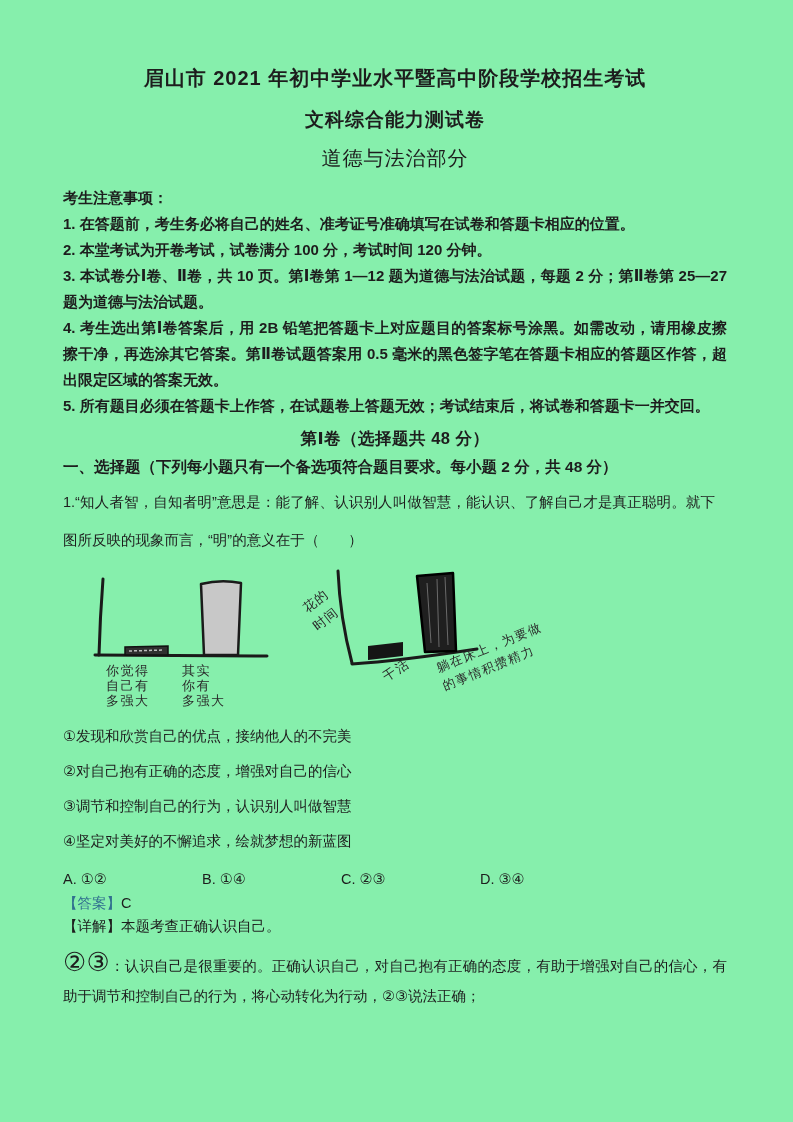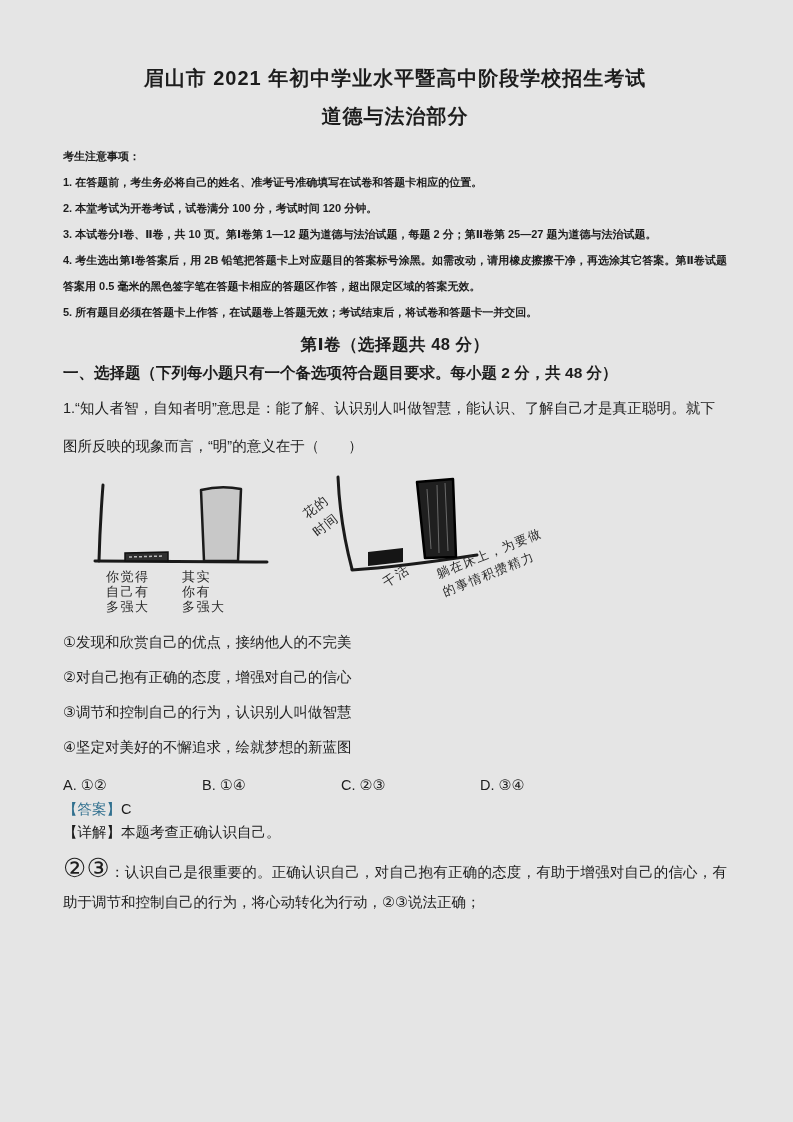--- a/index.html
+++ b/index.html
@@ -1,27 +1,27 @@
 <!DOCTYPE html>
 <html><head>
 <meta charset="utf-8">
 <style>
   html,body{margin:0;padding:0;background:#ffffff;}
   .page{
-    width:793px;height:1122px;background:#e5e5e5;position:relative;
+    width:793px;height:1122px;background:#86efac;position:relative;
     font-family:"Liberation Sans","DejaVu Sans",sans-serif;
     color:#1d1d1d;overflow:hidden;box-sizing:border-box;
     padding:66px 66px 0 63px;
   }
   .t-center{text-align:center;}
   .title1{font-size:20px;font-weight:700;line-height:24px;letter-spacing:1px;}
   .title2{font-size:19px;font-weight:700;line-height:24px;margin-top:18px;letter-spacing:1px;}
-  .title3{font-size:20px;font-weight:700;line-height:26px;margin-top:13px;letter-spacing:1px;}
+  .title3{font-size:20px;font-weight:400;line-height:26px;margin-top:13px;letter-spacing:1px;}
   .notice{margin-top:14px;}
-  .notice p{margin:0;font-size:11px;font-weight:700;line-height:26px;text-align:justify;}
+  .notice p{margin:0;font-size:15px;font-weight:700;line-height:26px;text-align:justify;}
   .sec-head{font-size:16.5px;font-weight:700;line-height:27px;margin-top:6px;text-align:center;letter-spacing:.5px;}
   .sub-head{font-size:15.5px;font-weight:700;line-height:29px;text-align:justify;}
   .q-text{font-size:14.5px;line-height:38px;text-align:justify;margin:2px 12px 0 0;}
   .cartoon{display:block;margin:4px 0 0 26px;}
   .opt{font-size:14.5px;line-height:35px;margin:0;}
   .options{margin-top:6px;}
   .choices{display:flex;font-size:14.5px;line-height:24px;margin-top:8px;}
   .choices .c{width:139px;}
   .choices .c:last-child{width:auto;}
   .ans-line{font-size:14.5px;line-height:21px;margin-top:2px;}
@@ -29,20 +29,21 @@
   .exp{font-size:14.5px;line-height:30px;text-align:justify;margin-top:10px;}
   .exp .lead{font-size:26px;}
   svg text{font-family:"Liberation Sans","DejaVu Sans",sans-serif;fill:#2a2a2a;}
 </style>
 </head>
 <body>
 
 <div class="page">
 
   <div class="title1 t-center">眉山市 2021 年初中学业水平暨高中阶段学校招生考试</div>
+  <div class="title2 t-center">文科综合能力测试卷</div>
   <div class="title3 t-center">道德与法治部分</div>
 
   <div class="notice">
     <p>考生注意事项：</p>
     <p>1. 在答题前，考生务必将自己的姓名、准考证号准确填写在试卷和答题卡相应的位置。</p>
     <p>2. 本堂考试为开卷考试，试卷满分 100 分，考试时间 120 分钟。</p>
     <p>3. 本试卷分Ⅰ卷、Ⅱ卷，共 10 页。第Ⅰ卷第 1—12 题为道德与法治试题，每题 2 分；第Ⅱ卷第 25—27 题为道德与法治试题。</p>
     <p>4. 考生选出第Ⅰ卷答案后，用 2B 铅笔把答题卡上对应题目的答案标号涂黑。如需改动，请用橡皮擦擦干净，再选涂其它答案。第Ⅱ卷试题答案用 0.5 毫米的黑色签字笔在答题卡相应的答题区作答，超出限定区域的答案无效。</p>
     <p>5. 所有题目必须在答题卡上作答，在试题卷上答题无效；考试结束后，将试卷和答题卡一并交回。</p>
   </div>

